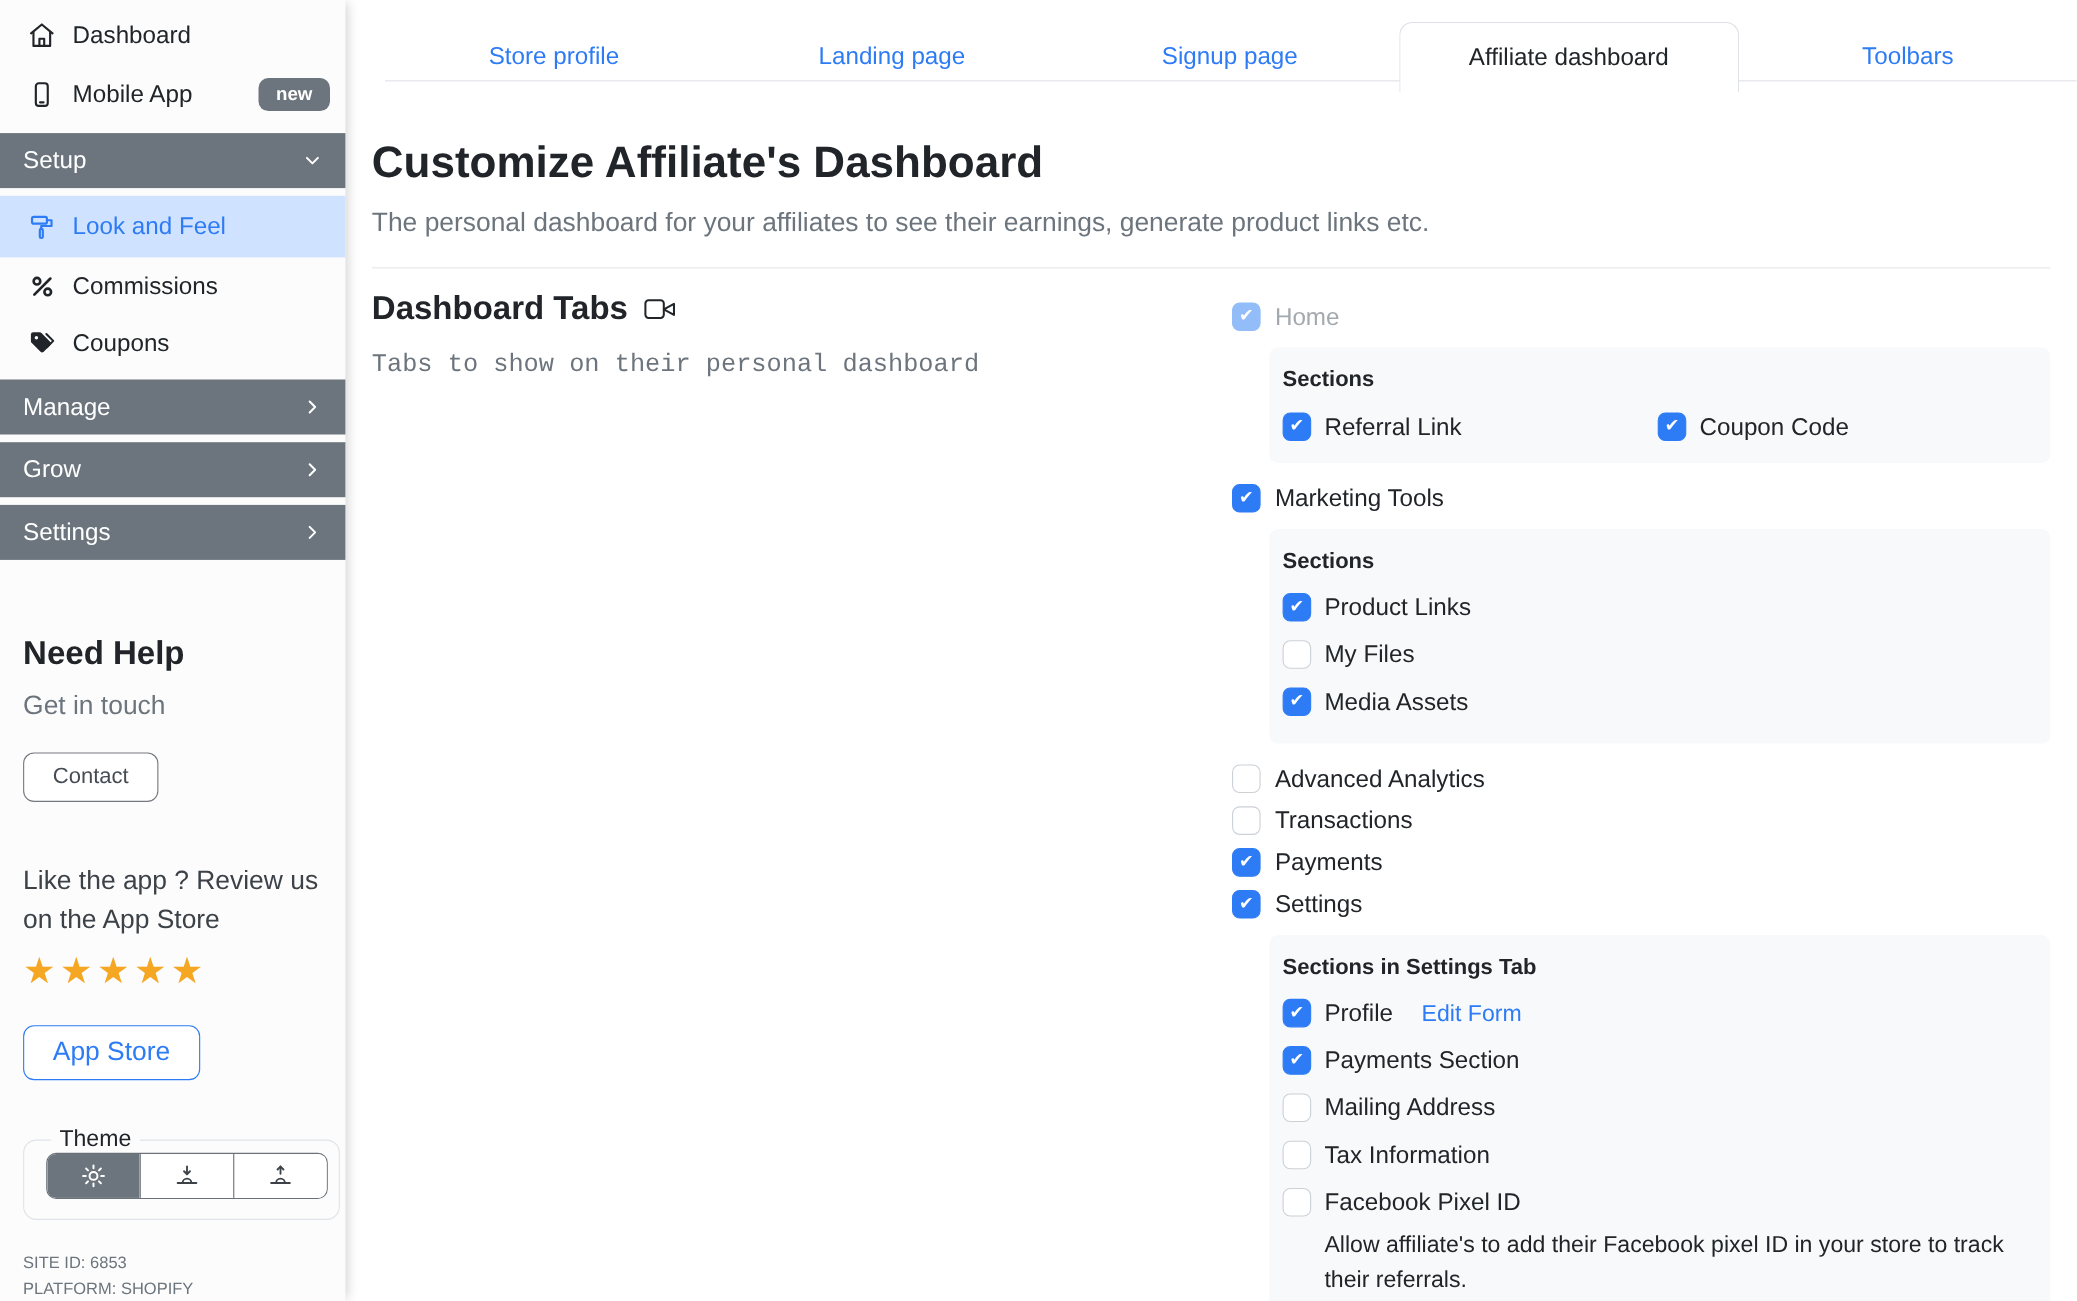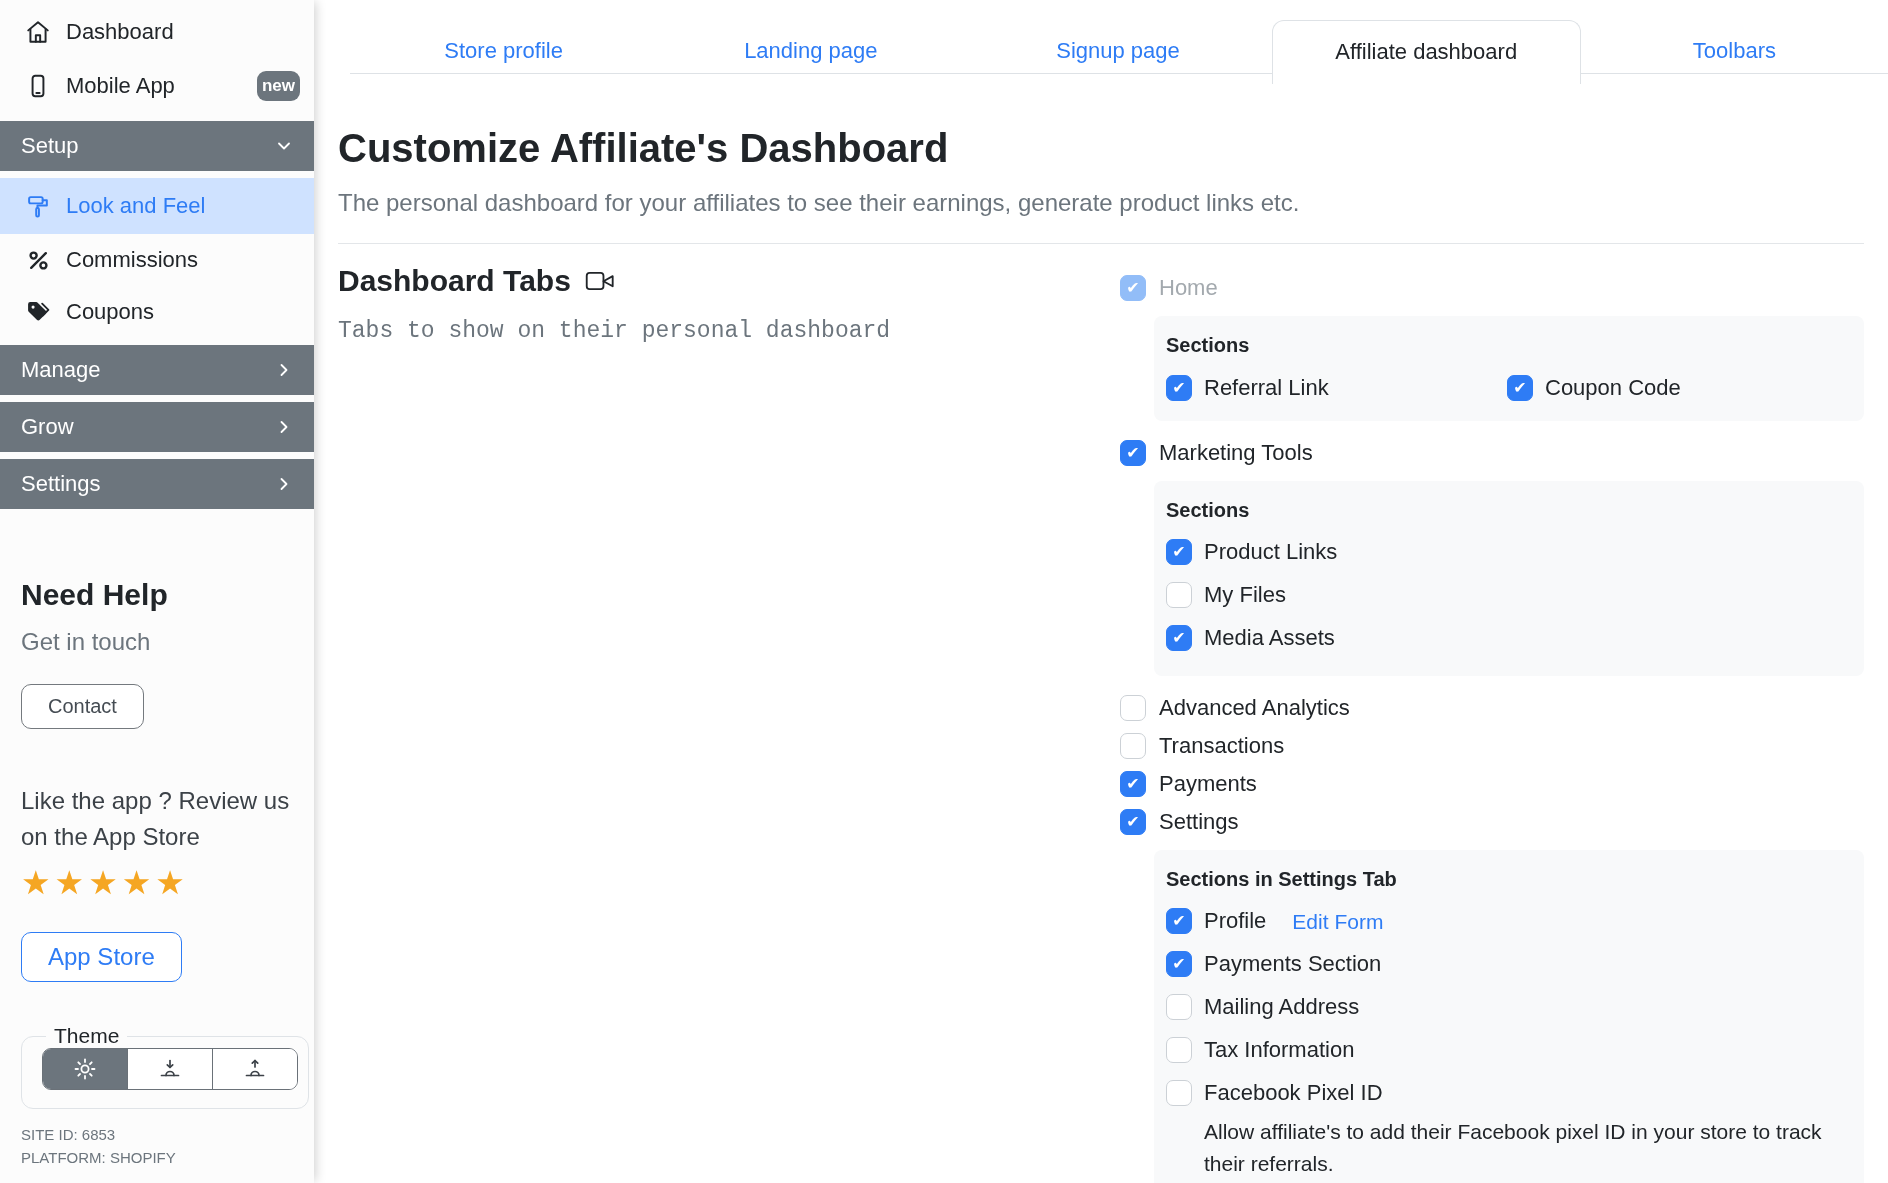--- a/index.html
+++ b/index.html
@@ -17,21 +17,21 @@
     box-shadow:4px 0 10px -2px rgba(0,0,0,.18); z-index:5;
   }
   .nav-item {
     display:flex; align-items:center; gap:15px;
     padding:13px 14px 13px 25px; font-size:22px; cursor:pointer;
   }
   .nav-item .ic { width:26px; height:26px; flex:none; display:flex; align-items:center; justify-content:center; }
   .nav-item.active { background:#cfe2ff; color:#2e7cf5; padding-top:15px; padding-bottom:15px; }
   .badge-new {
     margin-left:auto; background:#6c757d; color:#fff; font-size:17px; font-weight:700;
-    padding:5px 5px; border-radius:9px;
+    padding:5px 16px; border-radius:9px;
   }
   .nav-header {
     display:flex; align-items:center; justify-content:space-between;
     background:#6c757d; color:#fff; font-size:22px;
     padding:12px 20px 12px 21px; margin:7px 0; cursor:pointer;
   }
   .help { padding:62px 20px 0 21px; }
   .help-title { font-size:30px; font-weight:700; margin:0 0 16px; }
   .help-sub { font-size:24px; color:#6c757d; margin:0 0 28px; }
   .btn-outline-gray {
@@ -51,21 +51,21 @@
     padding:0 10px 18px 10px;
   }
   .theme-box legend { font-size:21px; padding:0 8px; margin-left:14px; color:#212529; }
   .segmented {
     display:flex; border:1.5px solid #6a7178; border-radius:9px; overflow:hidden;
     height:42px; width:256px; margin-left:10px; background:#fff;
   }
   .segment { flex:1; display:flex; align-items:center; justify-content:center; border-left:1.5px solid #6a7178; cursor:pointer; background:#fff; }
   .segment:first-child { border-left:0; }
   .segment.seg-active { background:#6c757d; }
-  .side-footer { position:absolute; left:21px; bottom:14px; font-size:15px; color:#6c757d; line-height:1.5; }
+  .side-footer { position:absolute; left:21px; bottom:0; font-size:15px; color:#6c757d; line-height:1.5; }
 
   
   .main { flex:1; background:#fff; position:relative; }
   .tabbar { position:relative; display:flex; align-items:flex-start; height:84px;margin-left:36px; }
   .tabbar::before { content:""; position:absolute; left:0; right:0; top:73px; height:1px; background:#dee2e6; }
   .tab { flex:1; text-align:center; padding-top:38px; font-size:22px; color:#2e7cf5; cursor:pointer; }
   .tab.active {
     background:#fff; border:1px solid #dee2e6; border-bottom:0; border-radius:12px 12px 0 0;
     margin-top:20px; padding-top:18px; height:64px; position:relative; z-index:2; color:#212529;
   }

